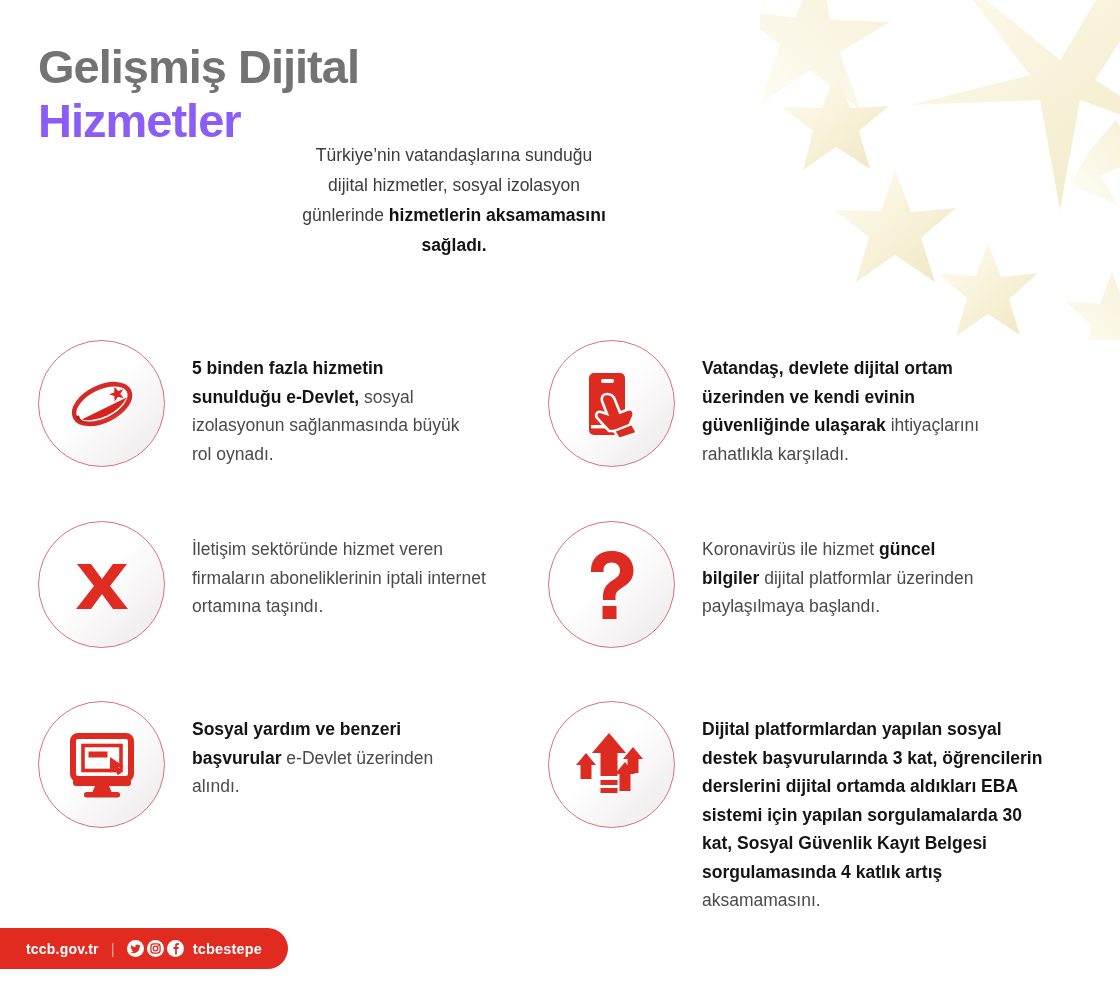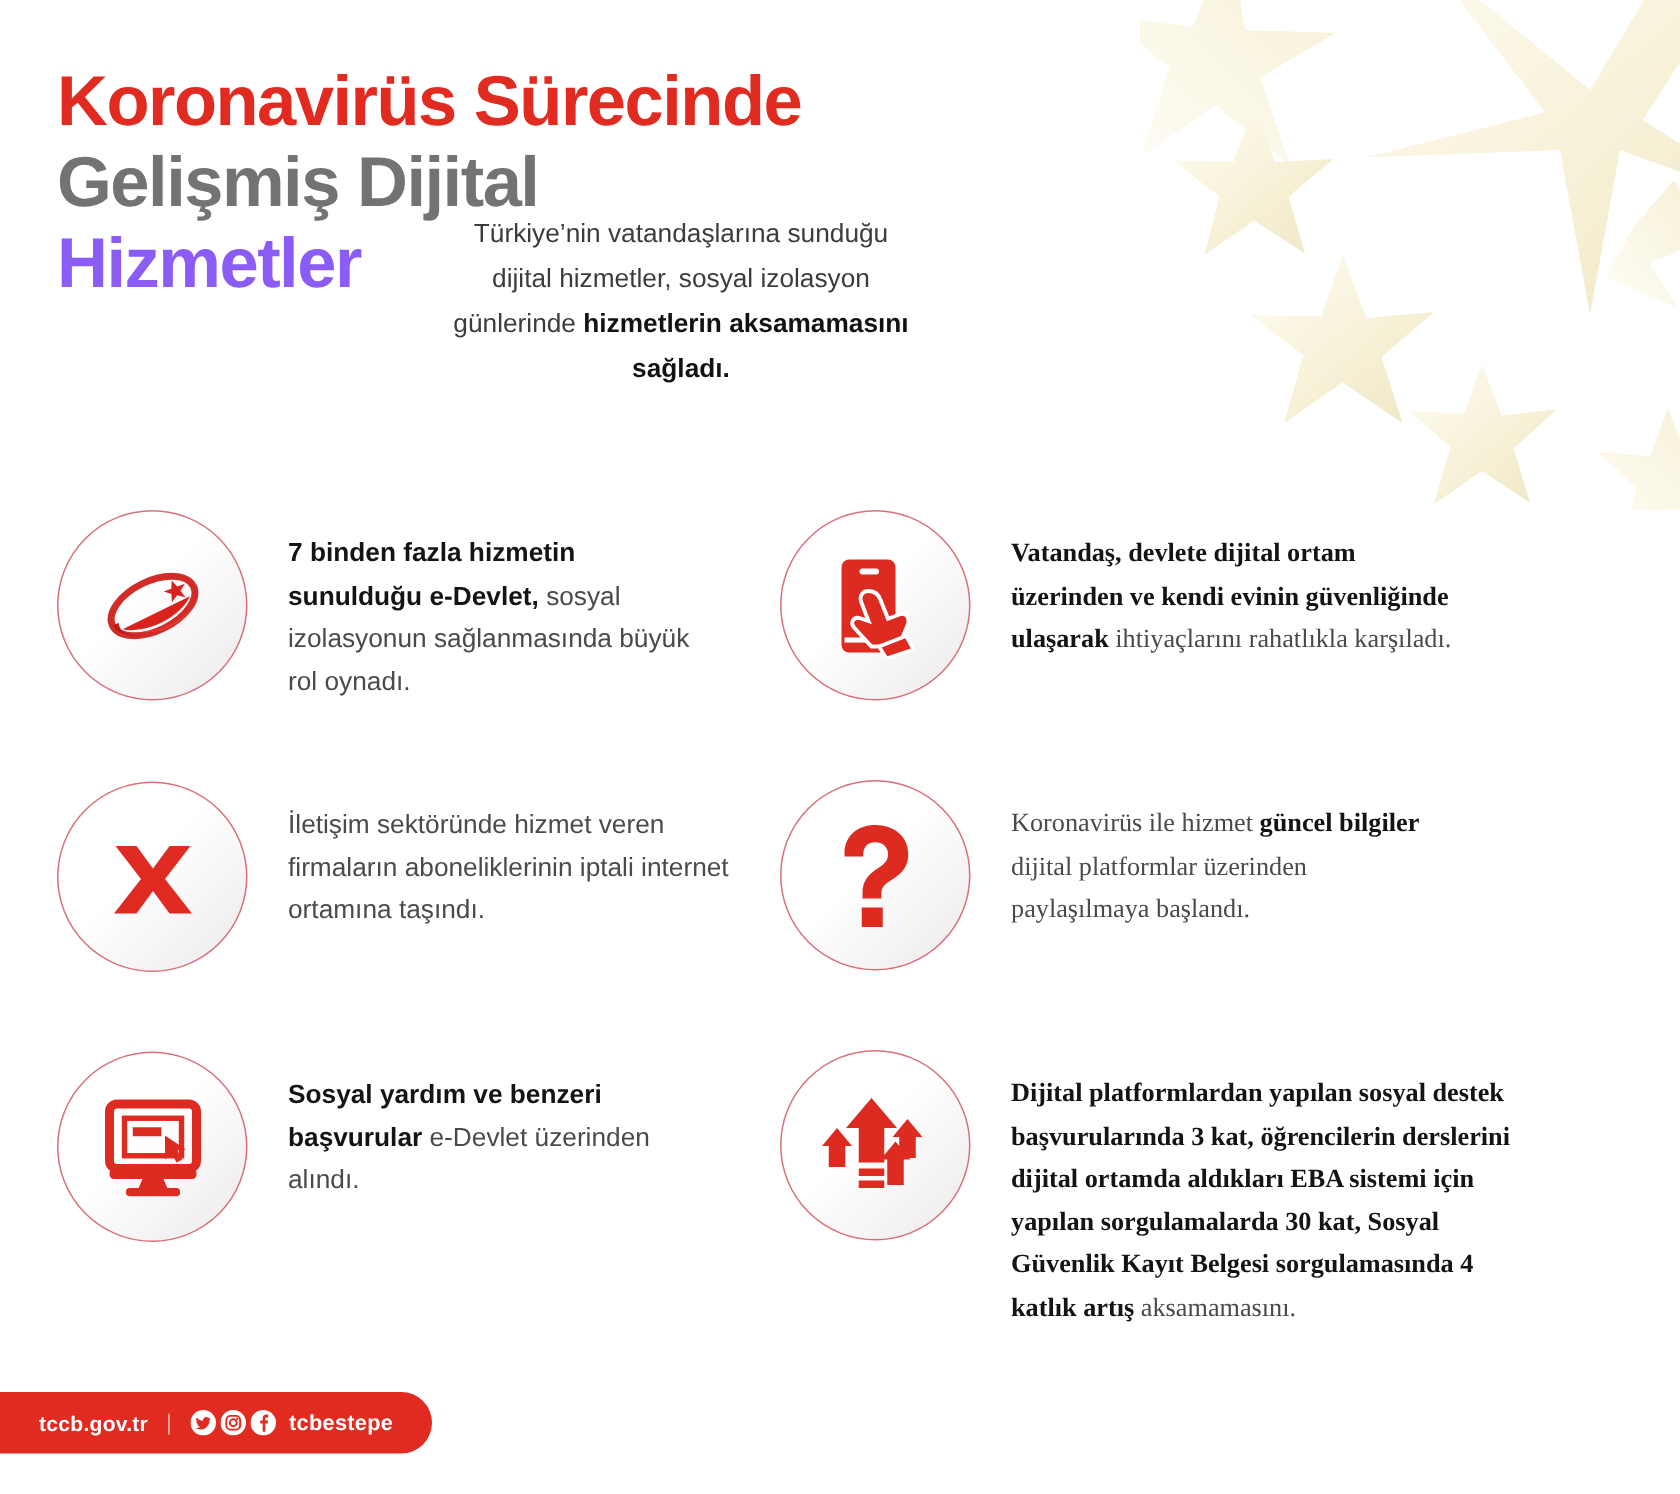--- a/index.html
+++ b/index.html
@@ -67,21 +67,21 @@
     position: absolute;
     left: 0;
     top: 340px;
     width: 1120px;
   }
   .col {
     position: absolute;
     top: 0;
   }
   #col-left  { left: 38px;  width: 520px; }
-  #col-right { left: 520px; width: 540px; font-family: Liberation Serif, serif; }
+  #col-right { left: 548px; width: 540px; }
 
   .item {
     position: relative;
     display: flex;
     align-items: flex-start;
   }
 
   .icon-circle {
     flex: 0 0 auto;
     width: 127px;
@@ -182,21 +182,20 @@
       <polygon points="352,272 364,304 399,300 372,325 382,360 352,340 321,362 331,325 305,301 340,304" fill="url(#starGrad2)"></polygon>
     </g>
 
     <g>
       <polygon points="356,120 380,160 340,175 358,205 310,185 330,150" fill="url(#starGrad2)"></polygon>
     </g>
   </svg>
 </div>
 
 <div id="header">
-  <h1 class="headline" id="headline-1">Koronavirüs Sürecinde</h1>
   <h1 class="headline" id="headline-2">Gelişmiş Dijital</h1>
   <h1 class="headline" id="headline-3">Hizmetler</h1>
 </div>
 
 <div id="intro-wrap">
   <p id="intro-text">
     <span>Türkiye’nin vatandaşlarına sunduğu dijital hizmetler, sosyal izolasyon günlerinde </span><b>hizmetlerin aksamamasını sağladı.</b>
   </p>
 </div>
 
@@ -214,21 +213,21 @@
               <path d="M7.4 37 A30 16.5 0 0 0 37 53.5 A26 13.5 0 0 1 11.5 37 Z" fill="#b81c18"></path>
               <path d="M22 48 C36 57 60 53 67 45 C58 56 33 58 22 48 Z" fill="#e2423a" opacity="0.75"></path>
             </g>
             <g transform="translate(52,27) rotate(-20)">
               <polygon points="0,-7.5 2.1,-2.4 7.5,-2.4 3.2,0.9 4.8,6.2 0,3 -4.8,6.2 -3.2,0.9 -7.5,-2.4 -2.1,-2.4" fill="#d8221d"></polygon>
             </g>
           </svg>
         </span>
       </div>
       <div class="item-text" style="width:270px;">
-        <b>7 binden fazla hizmetin sunulduğu e-Devlet,</b><span> sosyal izolasyonun sağlanmasında büyük rol oynadı.</span>
+        <b>5 binden fazla hizmetin sunulduğu e-Devlet,</b><span> sosyal izolasyonun sağlanmasında büyük rol oynadı.</span>
       </div>
     </div>
 
     <div class="item" style="margin-bottom:53px;">
       <div class="icon-circle">
         <span>
           <svg width="64" height="64" viewBox="0 0 64 64">
             <polygon points="7,11 21,11 32,26 43,11 57,11 40,33 58,56 43,56 32,41 21,56 6,56 24,33" fill="#e02b22"></polygon>
           </svg>
         </span>

